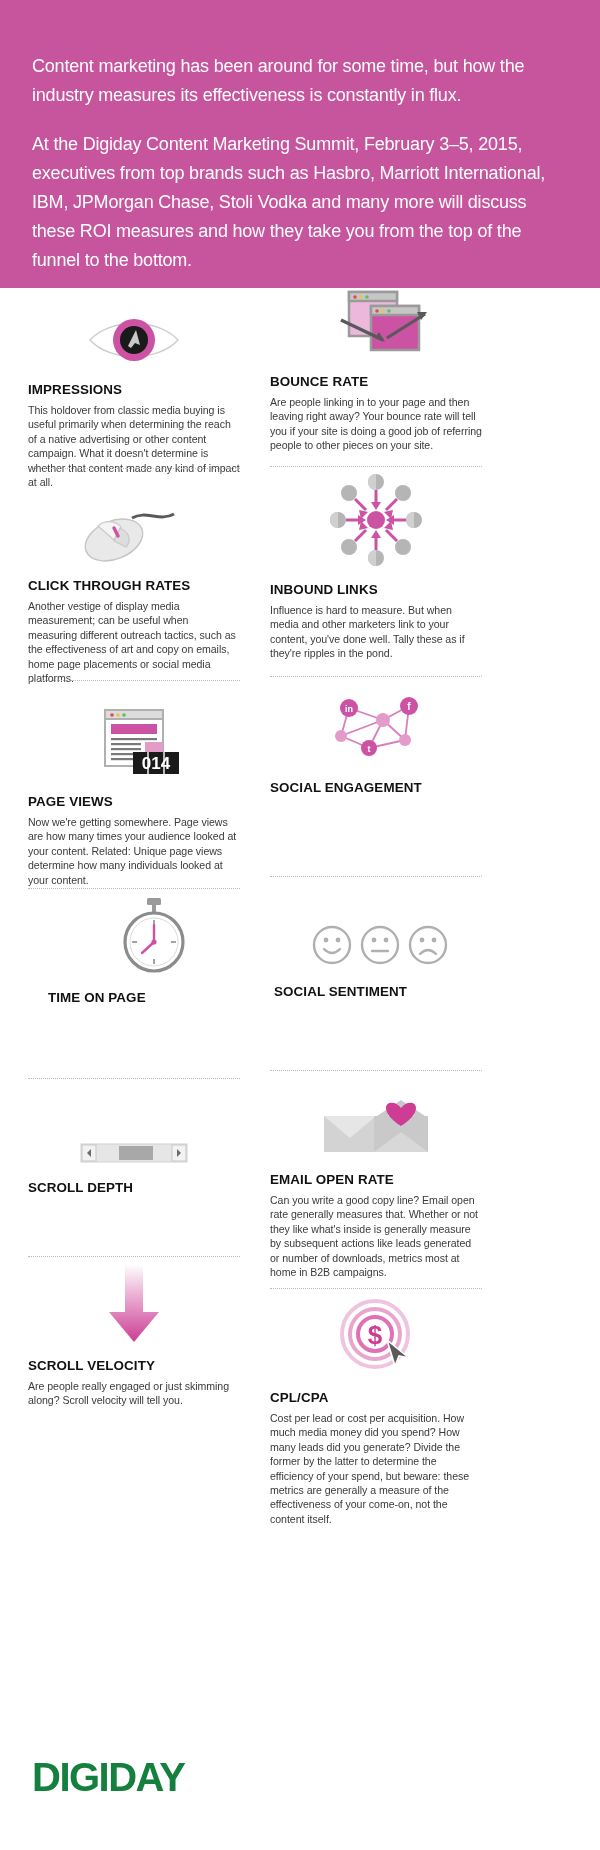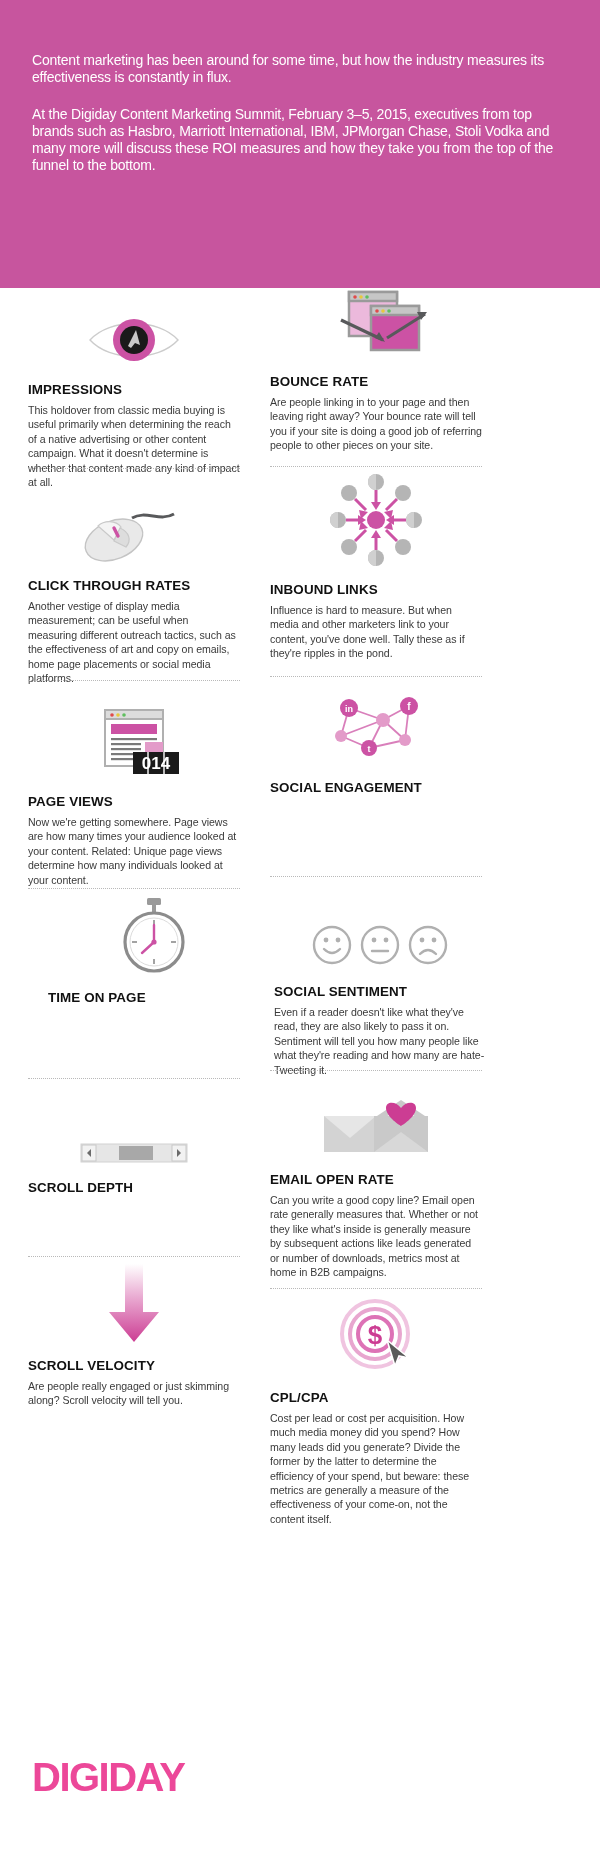--- a/index.html
+++ b/index.html
@@ -9,21 +9,21 @@
     -webkit-font-smoothing:antialiased;
     overflow:hidden; position:relative;
   }
   .header{
     position:absolute; left:0; top:0; width:600px; height:288px;
     background:#c7559e;
     box-sizing:border-box; padding:52px 32px 0 32px;
   }
   .header p{
     margin:0 0 20px 0; color:#ffffff;
-    font-size:14px; line-height:17px; letter-spacing:-0.2px;
+    font-size:18px; line-height:29px; letter-spacing:-0.2px;
     font-weight:400;
   }
   .canvas{position:absolute; left:0; top:288px; width:600px;}
 
   .item{position:absolute; width:212px;}
   .icon-wrap{
     height:80px; display:flex; align-items:flex-end; justify-content:center;
     margin-bottom:14px;
   }
   h3.title{
@@ -34,21 +34,21 @@
     margin:0; font-size:10.6px; line-height:14.4px; color:#3a3a3a;
     letter-spacing:-0.05px;
   }
   .divider{
     position:absolute; height:0; width:212px;
     border-top:1px dotted #b9b9b9;
   }
   .logo{
     position:absolute; left:32px; top:1755px;
     font-size:40px; font-weight:bold; letter-spacing:-1.5px;
-    color:#ec4899; font-family:"Liberation Sans", sans-serif;
+    color:#15803d; font-family:"Liberation Sans", sans-serif;
   }
   svg{display:block;}
 </style>
 </head>
 <body>
 
 <div class="header">
   <p>Content marketing has been around for some time, but how the industry measures its effectiveness is constantly in flux.</p>
   <p>At the Digiday Content Marketing Summit, February 3–5, 2015, executives from top brands such as Hasbro, Marriott International, IBM, JPMorgan Chase, Stoli Vodka and many more will discuss these ROI measures and how they take you from the top of the funnel to the bottom.</p>
 </div>
@@ -259,21 +259,20 @@
             <circle cx="124" cy="20" r="2.4"></circle>
         </g>
         <g fill="none" stroke="#b0b0b0" stroke-width="2.4" stroke-linecap="round">
           <path d="M14 29 Q22 37 30 29"></path>
           <path d="M62 31 L78 31"></path>
           <path d="M110 34 Q118 26 126 34"></path>
         </g>
       </svg>
     </div>
     <h3 class="title">SOCIAL SENTIMENT</h3>
-    <p class="body">Even if a reader doesn't like what they've read, they are also likely to pass it on. Sentiment will tell you how many people like what they're reading and how many are hate-Tweeting it.</p>
   </div>
   <div class="divider" style="left:270px; top:782px;"></div>
 
   <div class="item" style="left:28px; top:798px;">
     <div class="icon-wrap">
       <svg width="110" height="26" viewBox="0 0 110 26">
         <rect x="2" y="4" width="106" height="18" fill="#e6e6e6" stroke="#d2d2d2" stroke-width="1"></rect>
         <rect x="3" y="5" width="14" height="16" fill="#f2f2f2" stroke="#c8c8c8" stroke-width="1"></rect>
         <rect x="93" y="5" width="14" height="16" fill="#f2f2f2" stroke="#c8c8c8" stroke-width="1"></rect>
         <path d="M12 9 L8 13 L12 17 Z" fill="#6b6b6b"></path>

